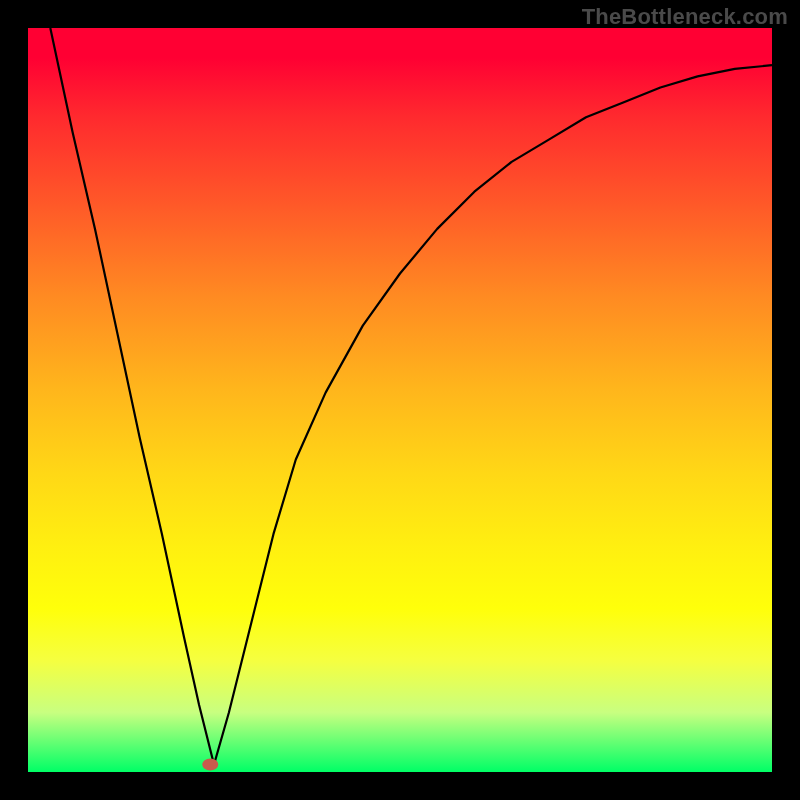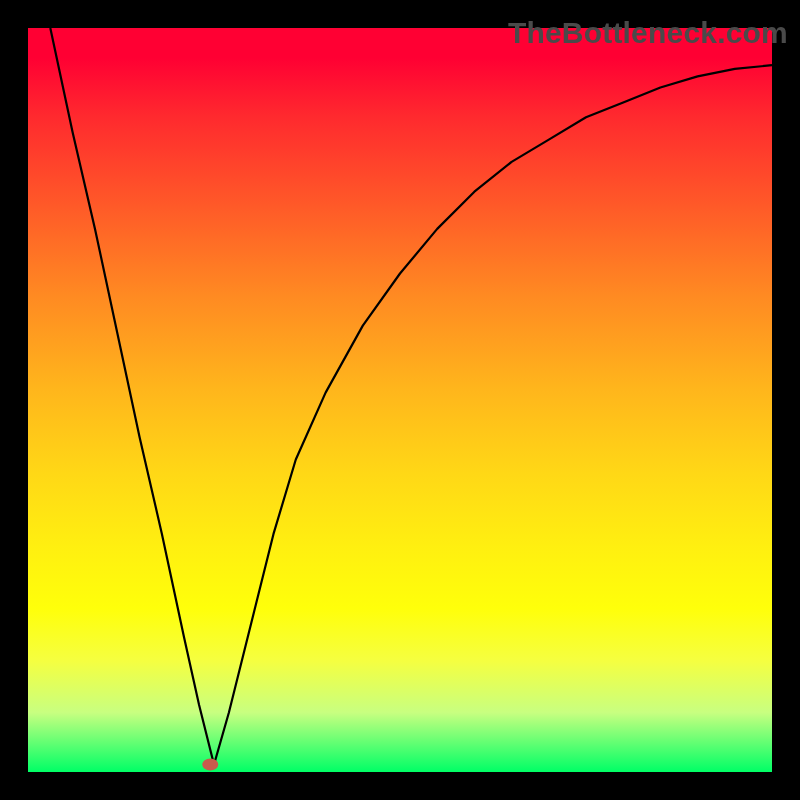--- a/index.html
+++ b/index.html
@@ -33,24 +33,24 @@
       #ffd816 60%,
       #fff010 70%,
       #ffff0a 78%,
       #f5ff40 85%,
       #c8ff80 92%,
       #00ff66 100%
     );
   }
   .watermark {
     position: absolute;
-    top: 16px;
+    top: 4px;
     right: 12px;
     color: #4a4a4a;
-    font-size: 30px;
+    font-size: 22px;
     font-weight: 600;
     letter-spacing: 0.2px;
     user-select: none;
   }
   svg {
     position: absolute;
     left: 0;
     top: 0;
   }
 </style>

